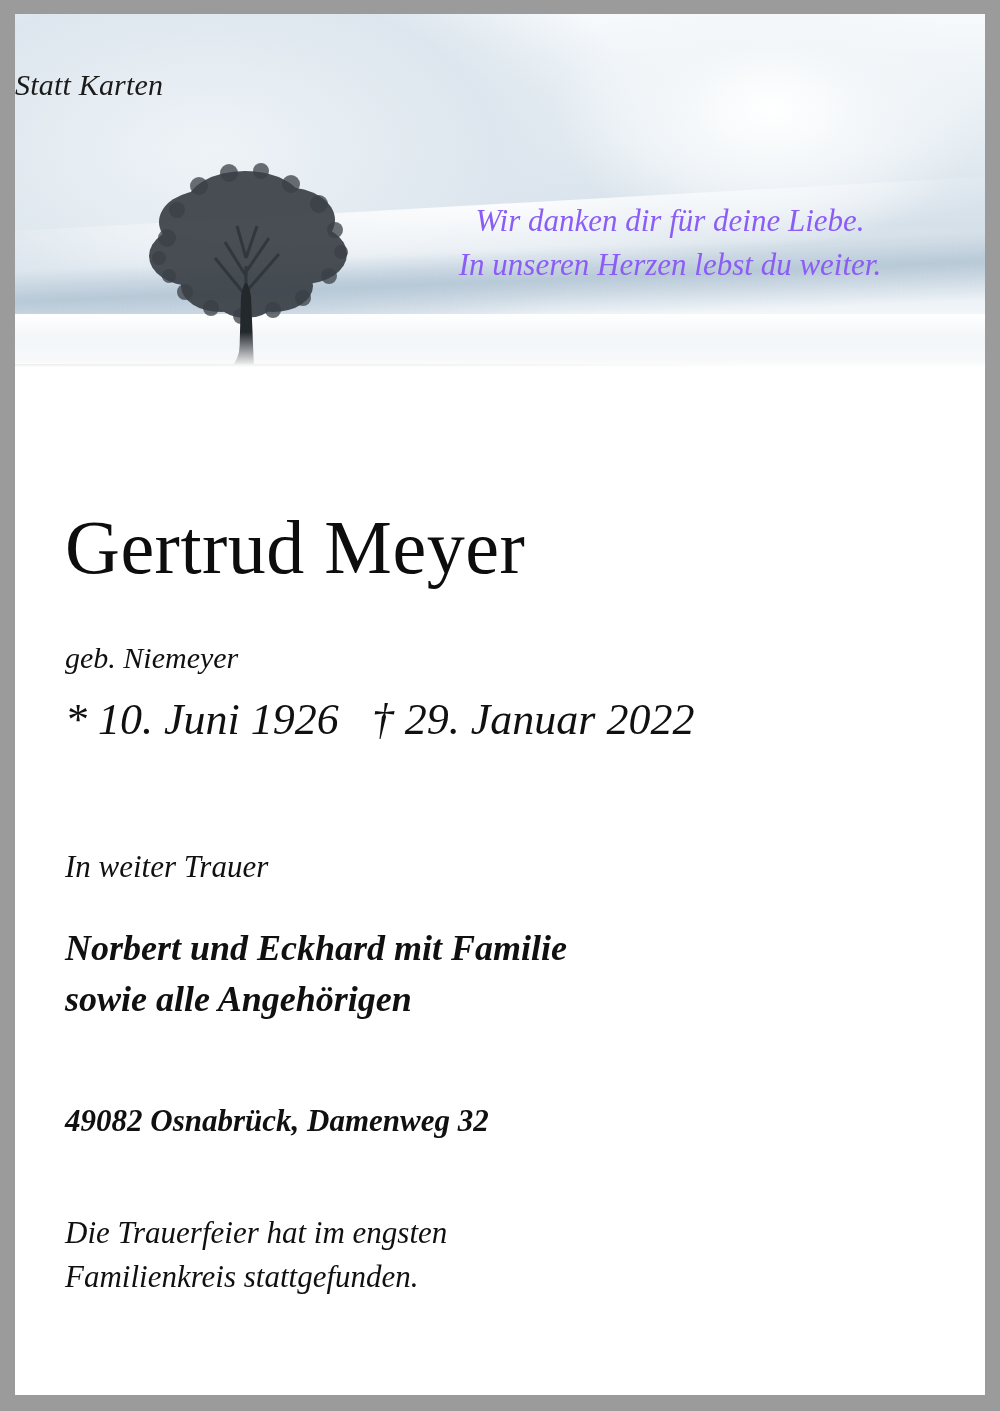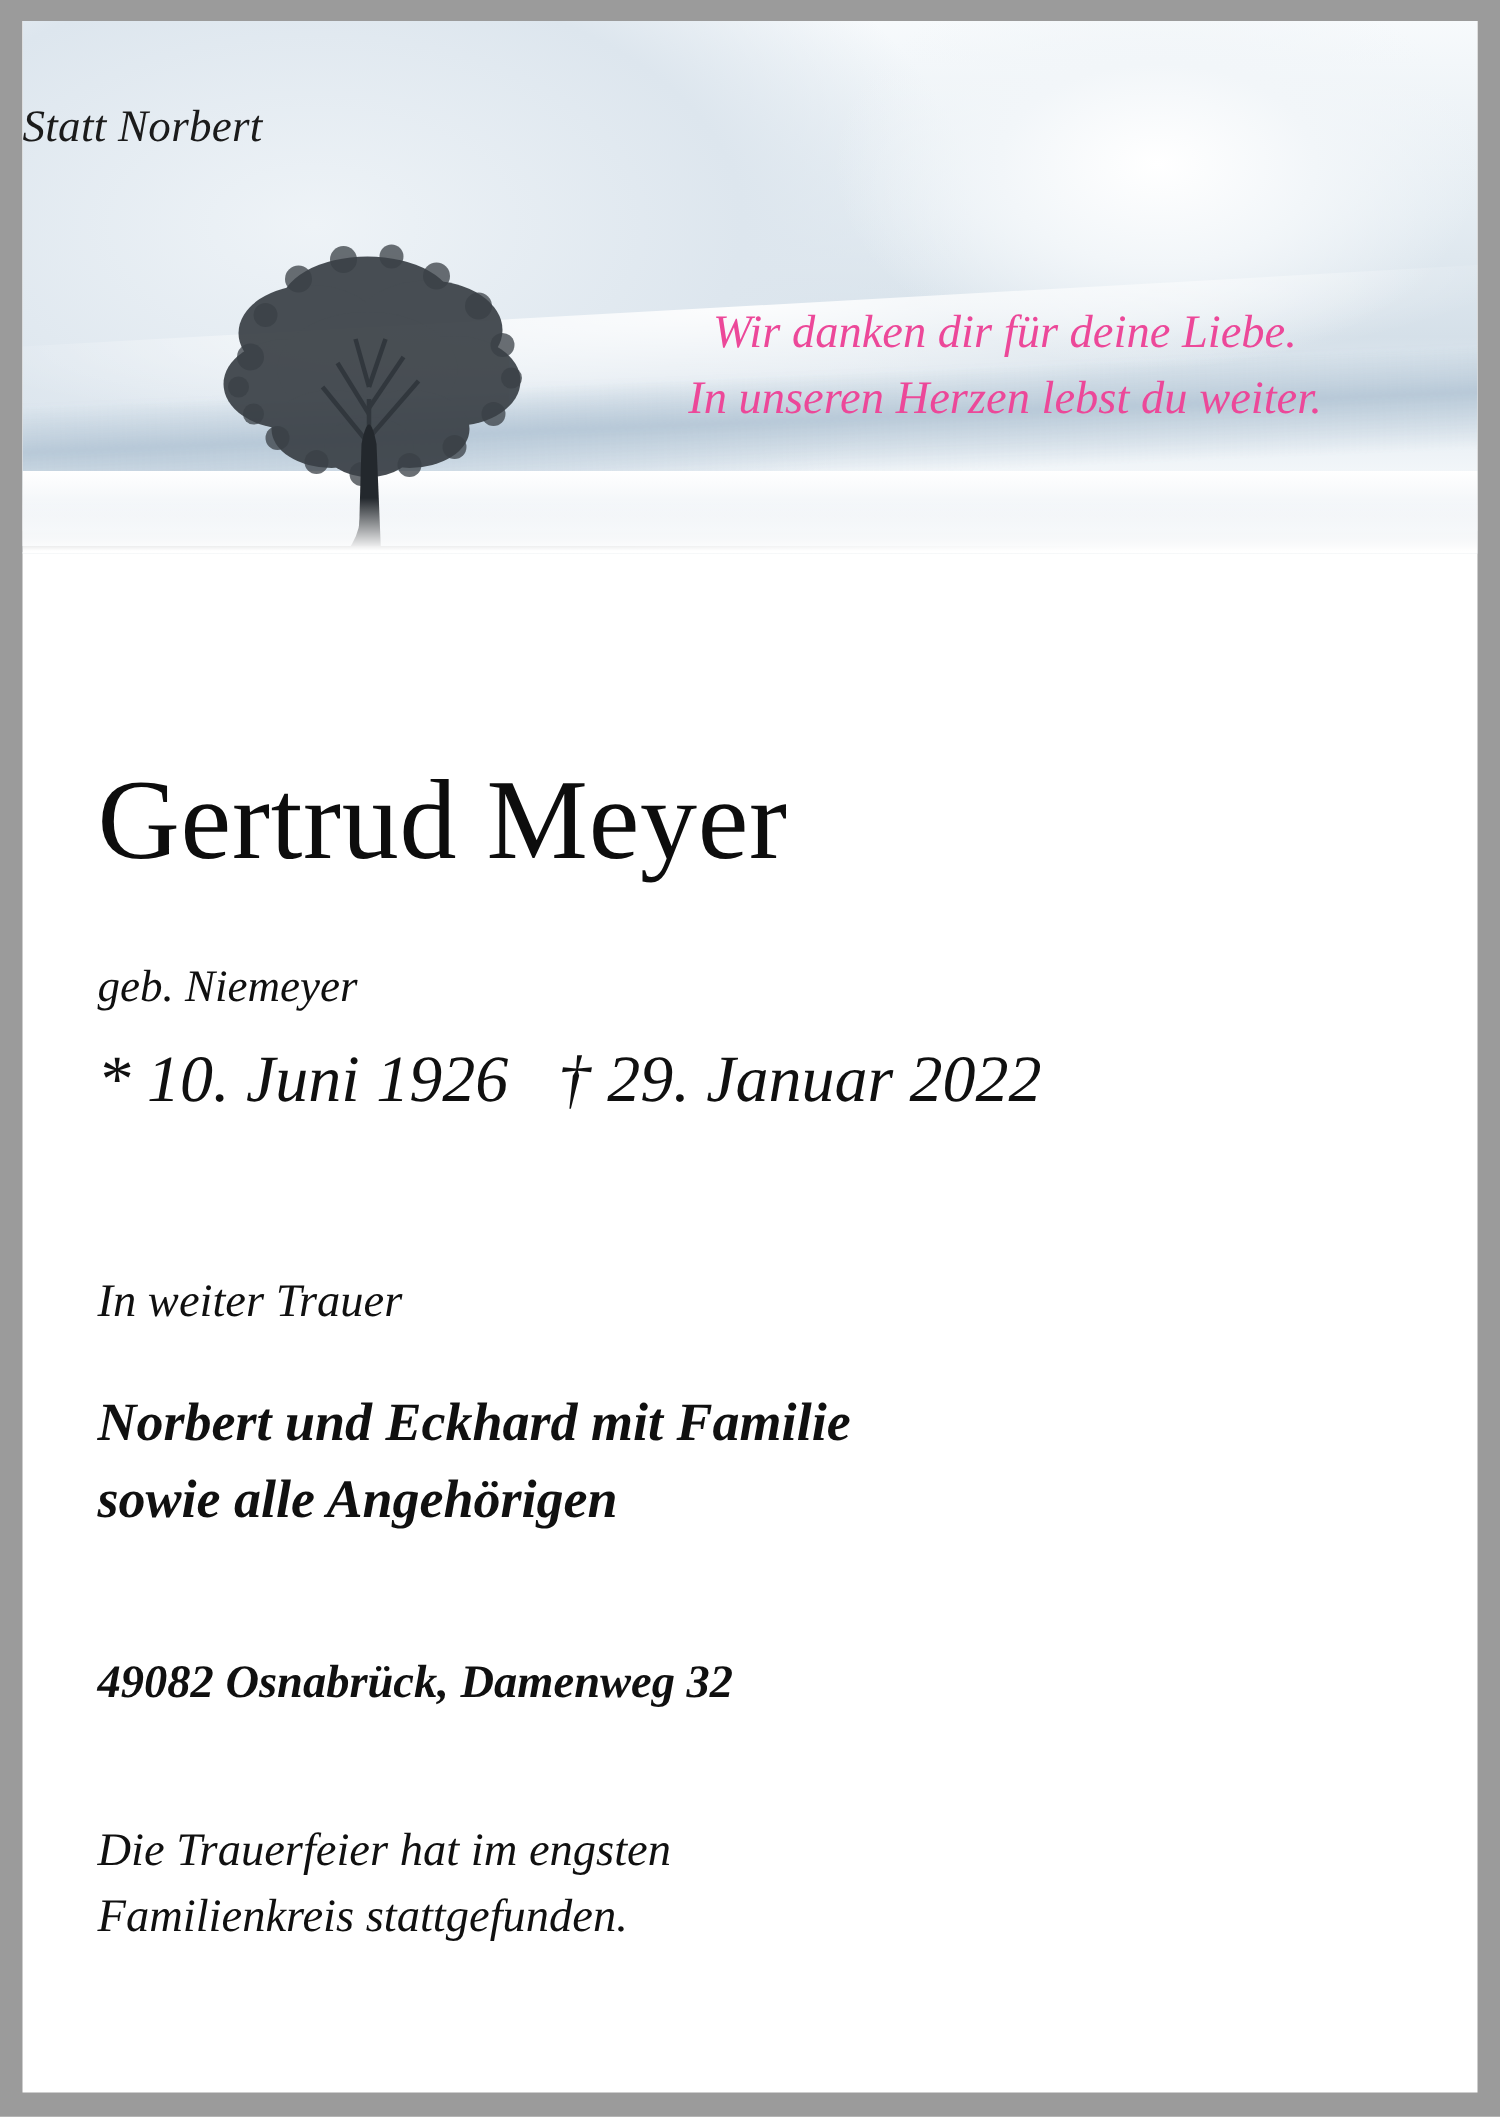--- a/index.html
+++ b/index.html
@@ -109,21 +109,21 @@
   }
   .verse {
     position: absolute;
     right: 22px;
     top: 185px;
     width: 586px;
     text-align: center;
     font-style: italic;
     font-size: 31px;
     line-height: 1.42;
-    color: #ec4899;
+    color: #8b5cf6;
   }
 
   .body-area {
     position: relative;
     padding: 0 50px;
     color: #101010;
   }
 
   .name {
     margin-top: 140px;
@@ -222,21 +222,21 @@
           <path d="M113 126 L136 92"></path>
           <path d="M113 112 L104 80"></path>
           <path d="M113 112 L124 80"></path>
         </g>
 
         <path d="M106 222 L108 150 Q113 124 118 150 L121 222 Z" fill="#23282d"></path>
         <path d="M98 222 q8 -10 9 -22 l6 0 q2 12 10 22 z" fill="#23282d"></path>
       </g>
     </svg>
 
-    <div class="statt-karten">Statt Norbert</div>
+    <div class="statt-karten">Statt Karten</div>
 
     <div class="verse">
       <div>Wir danken dir für deine Liebe.</div>
       <div>In unseren Herzen lebst du weiter.</div>
     </div>
 
     <div class="ground-line"></div>
     <div class="header-fade"></div>
   </div>
 

